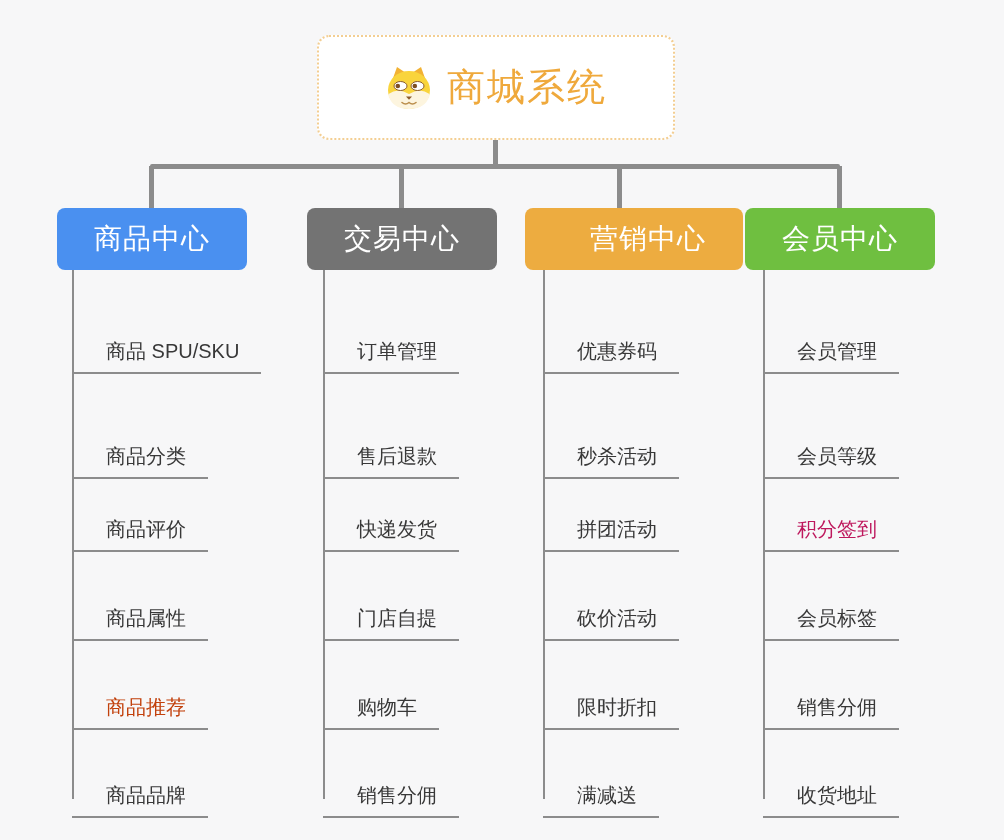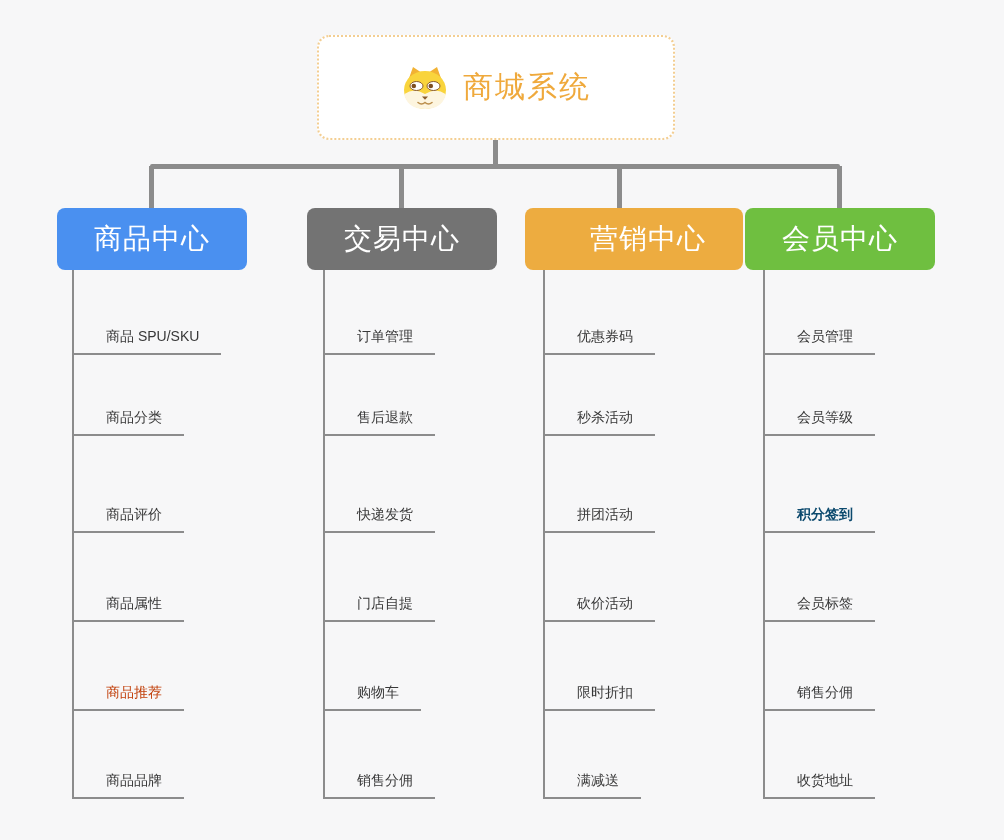--- a/index.html
+++ b/index.html
@@ -8,21 +8,21 @@
     background:#f7f7f8; overflow:hidden;
     font-family:"Liberation Sans", sans-serif;
   }
   
   .root-node {
     position:absolute; left:317px; top:35px; width:358px; height:105px;
     box-sizing:border-box; background:#ffffff;
     border:2px dotted #f3ce92; border-radius:12px;
     display:flex; align-items:center; justify-content:center; gap:14px;
   }
-  .root-title { font-size:30px; letter-spacing:2px; color:#efa93c; }
+  .root-title { font-size:38px; letter-spacing:2px; color:#efa93c; }
   
   .line { position:absolute; background:#8c8c8c; }
   .stub  { left:493px; top:139px; width:5px; height:27px; }
   .hbar  { left:150px; top:164px; width:690px; height:5px; border-radius:2px; }
   .drop  { top:166px; width:5px; height:44px; }
   .d1 { left:149px; } .d2 { left:399px; } .d3 { left:617px; } .d4 { left:837px; }
   
   .branch-head {
     position:absolute; top:208px; width:190px; height:62px;
     border-radius:8px; display:flex; align-items:center; justify-content:center;
@@ -31,24 +31,24 @@
   .h1 { left:57px; } .h2 { left:307px; } .h3 { left:525px; } .h4 { left:745px; }
   
   .spine { position:absolute; top:270px; width:2px; height:529px; background:#8c8c8c; }
   .s1 { left:72px; } .s2 { left:323px; } .s3 { left:543px; } .s4 { left:763px; }
   
   .leaf {
     position:absolute; box-sizing:border-box; height:39px;
     display:flex; align-items:flex-end;
     padding:0 22px 7px 34px;
     border-bottom:2px solid #8c8c8c;
-    font-size:14px; color:#383838; white-space:nowrap;
+    font-size:20px; color:#383838; white-space:nowrap;margin-top:19px;
   }
   .c1 { left:72px; } .c2 { left:323px; } .c3 { left:543px; } .c4 { left:763px; }
-  .r1 { top:316px; } .r2 { top:397px; } .r3 { top:494px; }
+  .r1 { top:316px; } .r2 { top:421px; } .r3 { top:494px; }
   .r4 { top:583px; } .r5 { top:672px; } .r6 { top:760px; }
 </style>
 </head>
 <body>
 
 <div class="canvas" style="background: rgb(247, 247, 248);">
 
   <div class="line stub" style="background: rgb(140, 140, 140);"></div>
   <div class="line hbar" style="background: rgb(140, 140, 140);"></div>
   <div class="line drop d1" style="background: rgb(140, 140, 140);"></div>
@@ -100,18 +100,18 @@
 
   <div class="leaf c3 r1" style="color: rgb(56, 56, 56);">优惠券码</div>
   <div class="leaf c3 r2" style="color: rgb(56, 56, 56);">秒杀活动</div>
   <div class="leaf c3 r4" style="color: rgb(56, 56, 56);">砍价活动</div>
   <div class="leaf c3 r3" style="color: rgb(56, 56, 56);">拼团活动</div>
   <div class="leaf c3 r5" style="color: rgb(56, 56, 56);">限时折扣</div>
   <div class="leaf c3 r6" style="color: rgb(56, 56, 56);">满减送</div>
 
   <div class="leaf c4 r1" style="color: rgb(56, 56, 56);">会员管理</div>
   <div class="leaf c4 r2" style="color: rgb(56, 56, 56);">会员等级</div>
-  <div class="leaf c4 r3" style="color: #0c4a6e; font-weight: bold;">积分签到</div>
+  <div class="leaf c4 r3" style="color: #be185d;">积分签到</div>
   <div class="leaf c4 r4" style="color: rgb(56, 56, 56);">会员标签</div>
   <div class="leaf c4 r5" style="color: rgb(56, 56, 56);">销售分佣</div>
   <div class="leaf c4 r6" style="color: rgb(56, 56, 56);">收货地址</div>
 
 </div>
 
 </body></html>

